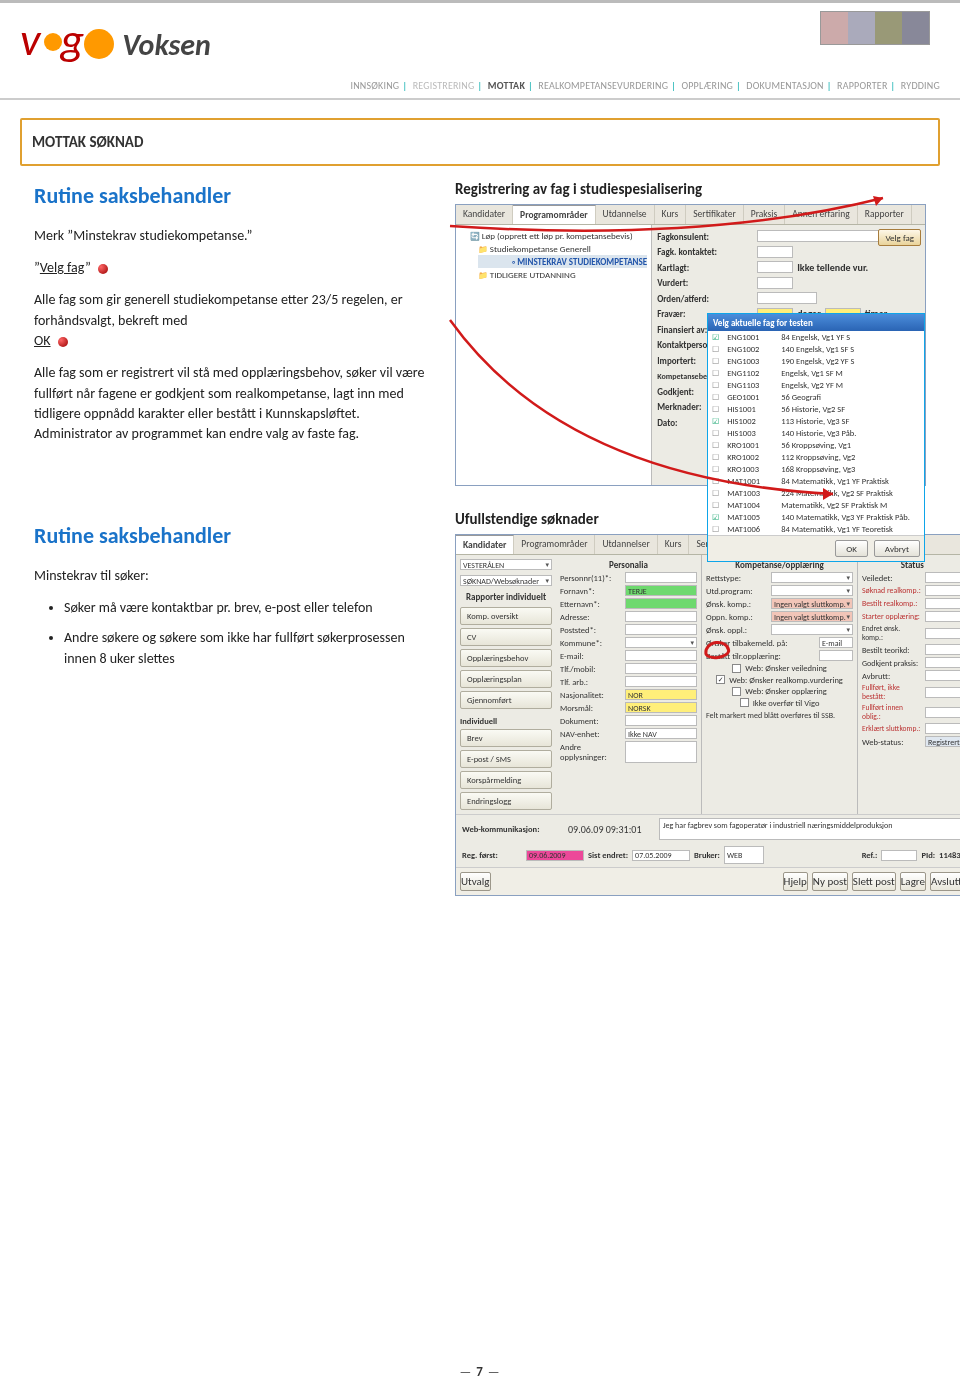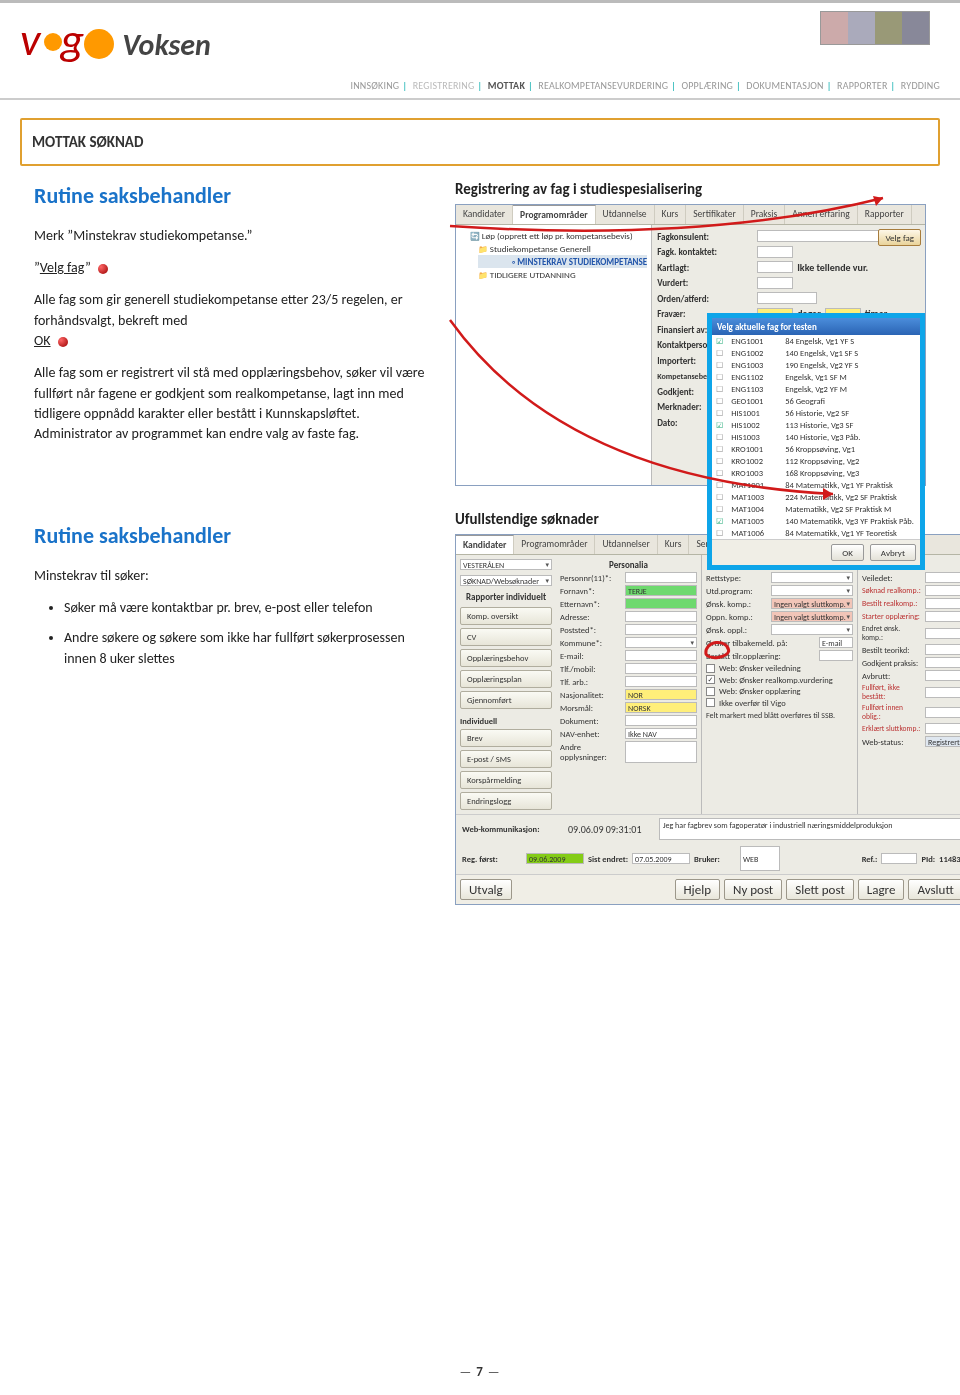--- a/index.html
+++ b/index.html
@@ -133,21 +133,21 @@
     position:absolute; right:4px; top:4px;
     padding:2px 6px; border:1px solid #a77c3c;
     background:linear-gradient(#fdf7e8,#e9d39a);
     font-size:9px; border-radius:2px;
   }
   .popup {
     position:absolute;
     right:0; top:88px;
     width:218px;
     background:#fff;
-    border:5px solid #0ea5e9;
+    border:1px solid #0ea5e9;
     z-index:5;
     font-size:9px;
   }
   .popup-header {
     background:linear-gradient(#4b8ddb,#2a64b4);
     color:#fff; padding:3px 5px; font-weight:600;
   }
   .popup-body { font-size:8.5px; }
   .popup-row { display:flex; padding:1px 4px; gap:6px; }
   .popup-row .code { flex:0 0 48px; color:#333; }
@@ -171,32 +171,32 @@
   .pane-mid2 { flex:0 0 154px; padding:4px; border-right:1px solid #bbb;}
   .pane-right2 { flex:1; padding:4px;}
   .group-title { font-weight:700; font-size:9px; margin-bottom:2px; text-align:center;}
   .fld { display:flex; align-items:center; gap:3px; margin-bottom:2px;}
   .fld label { flex:0 0 62px; font-size:8.5px;}
   .fld .inp { flex:1; height:11px; border:1px solid #bbb; background:#fff; font-size:8px; padding:0 2px; display:flex; align-items:center;}
   .fld .inp.dd::after { content:"▾"; margin-left:auto; font-size:7px; color:#555;}
   .fld .inp.yellow { background:#ffef7a;}
   .fld .inp.green { background:#6ed96e;}
   .fld .inp.red-ish { background:#f2c5b8; }
-  .chk { display:flex; align-items:center; gap:4px; font-size:8.5px; margin-bottom:1.5px;}
+  .chk { display:flex; align-items:center; gap:4px; font-size:8.5px; margin-bottom:1.5px;justify-content:center;}
   .chk .box { width:9px; height:9px; border:1px solid #888; background:#fff; display:flex; align-items:center; justify-content:center; font-size:7px; color:#333;}
   .app-sidebar-btns { flex:0 0 100px; padding:4px; display:flex; flex-direction:column; gap:3px;}
   .app-sidebar-btns .sbtn {
     height:18px; border:1px solid #b0ad9e;
     background:linear-gradient(#fafaf4,#e7e5d8);
     font-size:8.5px; display:flex; align-items:center; padding:0 6px;
     border-radius:2px;
   }
   .label-col-left { flex:0 0 60px !important;}
   .pane-row-bt { display:flex; justify-content:flex-end; gap:4px; padding:4px; border-top:1px solid #ccc; background:#f0eee6;}
-  .pane-row-bt .bb { padding:2px 8px; border:1px solid #9c978a; background:linear-gradient(#ffffff,#e8e6da); font-size:13px; border-radius:2px;}
+  .pane-row-bt .bb { padding:2px 0; border:1px solid #9c978a; background:linear-gradient(#ffffff,#e8e6da); font-size:11px; border-radius:2px;}
 
   ul.bullets { list-style: disc; margin-left: 30px; }
   ul.bullets li { margin-bottom: 10px; font-size:14px; line-height:1.45;}
 
   .page-no {
     position:absolute;
     bottom:16px;
     left:50%;
     transform:translateX(-50%);
     font-size:13px;
@@ -633,25 +633,25 @@
         </div>
       </div>
 
       <div style="padding:3px 6px; display:flex; gap:6px; align-items:center; border-top:1px solid #ccc;">
         <label style="flex:0 0 100px;font-size:8.5px;font-weight:600;">Web-kommunikasjon:</label>
         <div style="flex:0 0 85px;font-size:10px;">09.06.09 09:31:01</div>
         <div style="flex:1;font-size:8px;border:1px solid #bbb;background:#fff;height:22px;padding:1px 3px;">Jeg har fagbrev som fagoperatør i industriell næringsmiddelproduksjon</div>
       </div>
       <div style="padding:3px 6px; display:flex; gap:4px; align-items:center;">
         <label style="flex:0 0 60px;font-size:8.5px;font-weight:600;">Reg. først:</label>
-        <div class="inp" style="width:58px;height:11px;border:1px solid #bbb;background:#84cc16;font-size:8px;padding:0 2px;display:flex;align-items:center;">09.06.2009</div>
+        <div class="inp" style="width:58px;height:11px;border:1px solid #bbb;background:#ec4899;font-size:8px;padding:0 2px;display:flex;align-items:center;">09.06.2009</div>
         <label style="font-size:8.5px;font-weight:600;">Sist endret:</label>
         <div style="width:58px;height:11px;border:1px solid #bbb;background:#fff;font-size:8px;padding:0 2px;display:flex;align-items:center;">07.05.2009</div>
         <label style="font-size:8.5px;font-weight:600;">Bruker:</label>
-        <div style="width:40px;height:25px;border:1px solid #bbb;background:#fff;font-size:8px;padding:0 2px;display:flex;align-items:center;margin-left:16px;">WEB</div>
+        <div style="width:40px;height:18px;border:1px solid #bbb;background:#fff;font-size:8px;padding:0 2px;display:flex;align-items:center;">WEB</div>
         <label style="font-size:8.5px;font-weight:600;margin-left:auto;">Ref.:</label>
         <div style="width:36px;height:11px;border:1px solid #bbb;background:#fff;"></div>
         <label style="font-size:8.5px;font-weight:600;">PId:</label>
         <span style="font-size:8.5px;font-weight:600;">11483</span>
       </div>
       <div class="pane-row-bt">
         <div class="bb" style="margin-right:auto;">Utvalg</div>
         <div class="bb">Hjelp</div>
         <div class="bb">Ny post</div>
         <div class="bb">Slett post</div>

